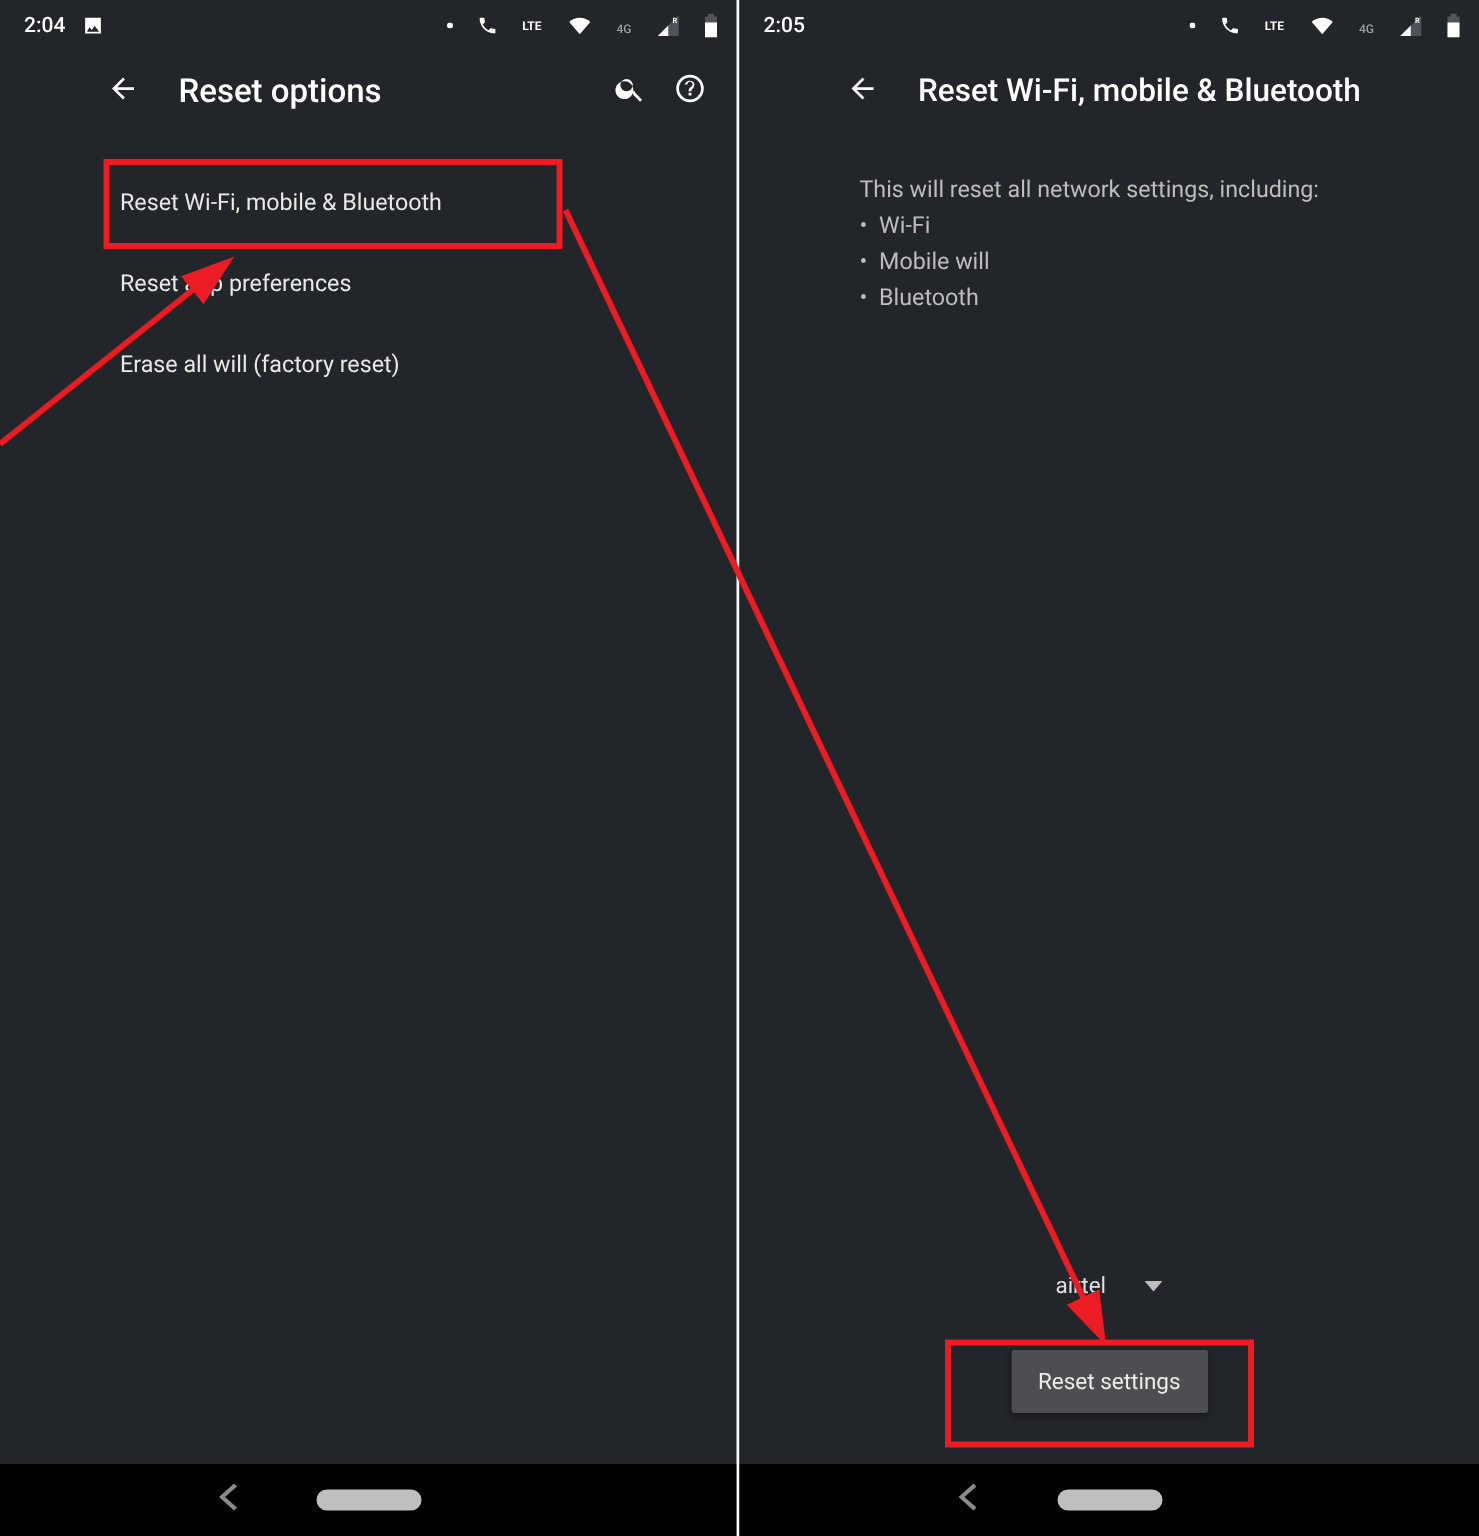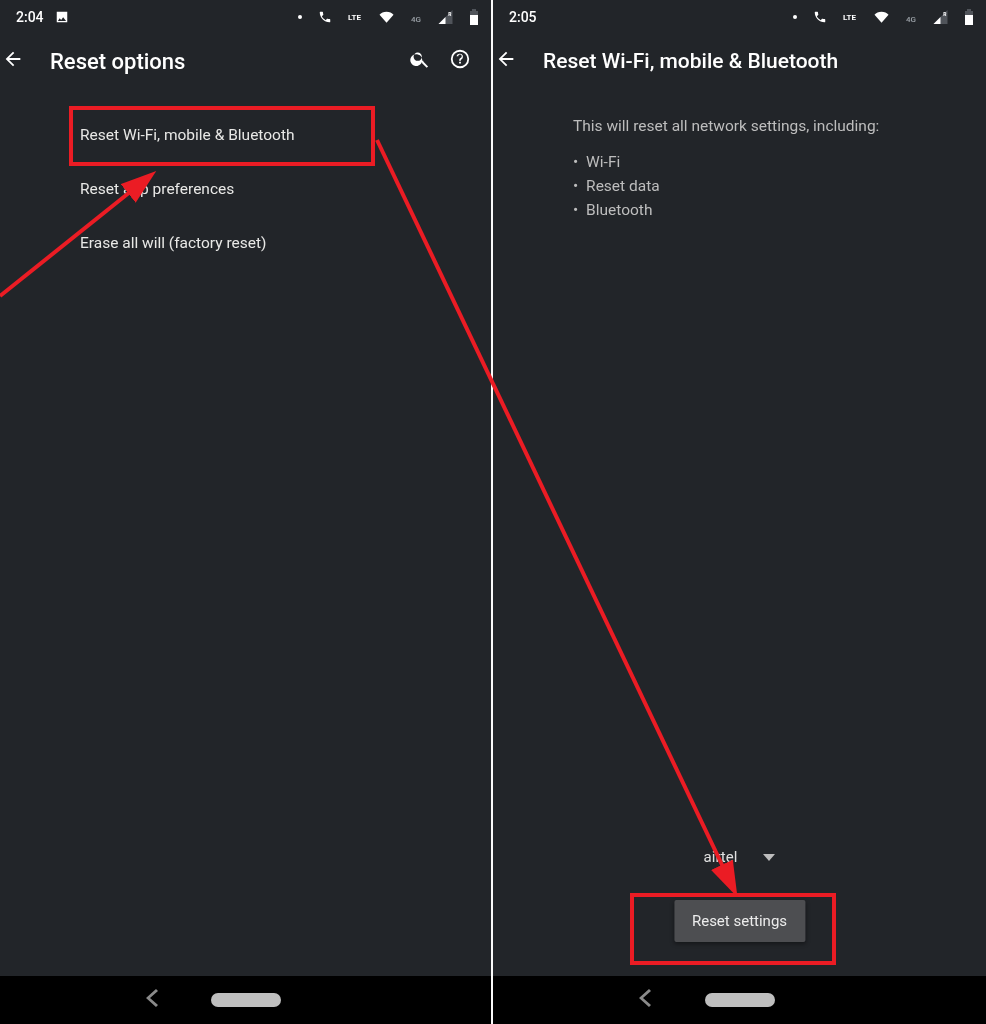--- a/index.html
+++ b/index.html
@@ -9,31 +9,31 @@
   .screen.left { border-right: 2px solid #fafafa; }
   .status-bar { height: 30px; padding: 4px 12px 0 16px; color: #fff; display: flex; align-items: center; font-size: 14px; font-weight: 500; }
   .status-bar .time { flex: 0 0 auto; }
   .status-bar .pic-icon { margin-left: 10px; fill: #fff; }
   .status-bar .spacer { flex: 1 1 auto; }
   .status-bar .icon-cluster { display: flex; align-items: center; gap: 16px; }
   .status-bar svg { display: block; }
   .lte { font-size: 8px; font-weight: 700; margin-right: 1px; }
   .fourg { font-size: 8px; color: #9aa0a6; align-self: flex-end; margin-bottom: 1px; margin-right: 1px; text-align: right; }
 
-  .app-bar { display: flex; align-items: center; padding: 18px 20px 12px 2px; color: #fff; }
+  .app-bar { display: flex; align-items: center; padding: 18px 20px 12px 24px; color: #fff; margin-left: 47px; }
   .app-bar .back { fill: #fff; flex: 0 0 auto; cursor: pointer; }
   .app-bar .title { font-size: 22px; font-weight: 500; margin-left: 26px; flex: 1 1 auto; color: #fff; }
   .app-bar .title.small { font-size: 21px; }
   .app-bar .ab-icon { fill: #fff; margin-left: 18px; }
 
   .list { padding-top: 22px; }
   .list-item { padding: 18px 0 18px 80px; color: #e8e8e6; font-size: 15.5px; }
 
   .detail-body { padding: 28px 0 0 80px; color: #bdbdbd; font-size: 15.5px; line-height: 1.55; }
-  .detail-lead { margin-bottom: 12px; }
+  .detail-lead { margin-bottom: 0; }
   .detail-bullets div::before { content: "• "; margin-left: 0; margin-right: 4px; }
 
   .sim-picker { position: absolute; bottom: 158px; left: 0; right: 0; display: flex; justify-content: center; align-items: center; color: #e0e0e0; font-size: 15px; }
   .sim-picker .caret { margin-left: 26px; }
   .sim-picker .caret svg { fill: #bdbdbd; }
 
   .reset-btn { position: absolute; bottom: 82px; left: 50%; transform: translateX(-50%); background: #4d4e51; color: #ececec; padding: 12px 18px; font-size: 15px; border-radius: 2px; box-shadow: 0 2px 4px rgba(0,0,0,.4); cursor: pointer; }
 
   .nav-bar { position: absolute; bottom: 0; left: 0; right: 0; height: 48px; background: #000; display: flex; align-items: center; justify-content: center; }
   .nav-bar .back-caret { position: absolute; left: 146px; fill: #818181; }
@@ -178,21 +178,21 @@
             <path d="M20 11H7.8l5.6-5.6L12 4l-8 8 8 8 1.4-1.4L7.8 13H20v-2z"></path>
           </svg>
       </span>
       <span class="title small">Reset Wi-Fi, mobile &amp; Bluetooth</span>
     </div>
 
     <div class="detail-body">
       <div class="detail-lead">This will reset all network settings, including:</div>
       <div class="detail-bullets">
         <div>Wi-Fi</div>
-        <div>Reset data</div>
+        <div>Mobile will</div>
         <div>Bluetooth</div>
       </div>
     </div>
 
     <div class="sim-picker">
       <span>airtel</span>
       <span class="caret">
         <svg width="12" height="8" viewBox="0 0 12 8">
             <path d="M0 0l6 7 6-7z"></path>
           </svg>

